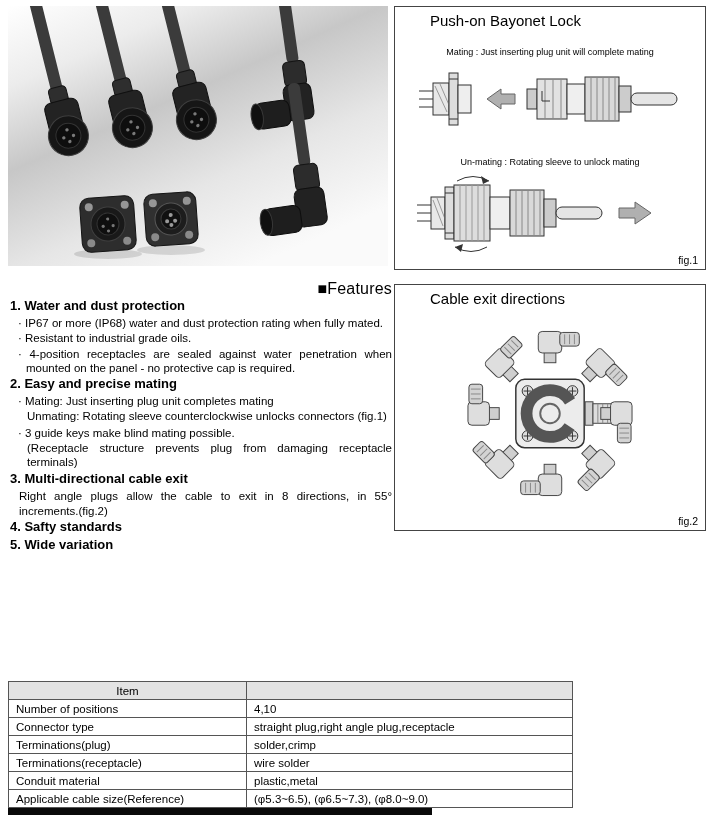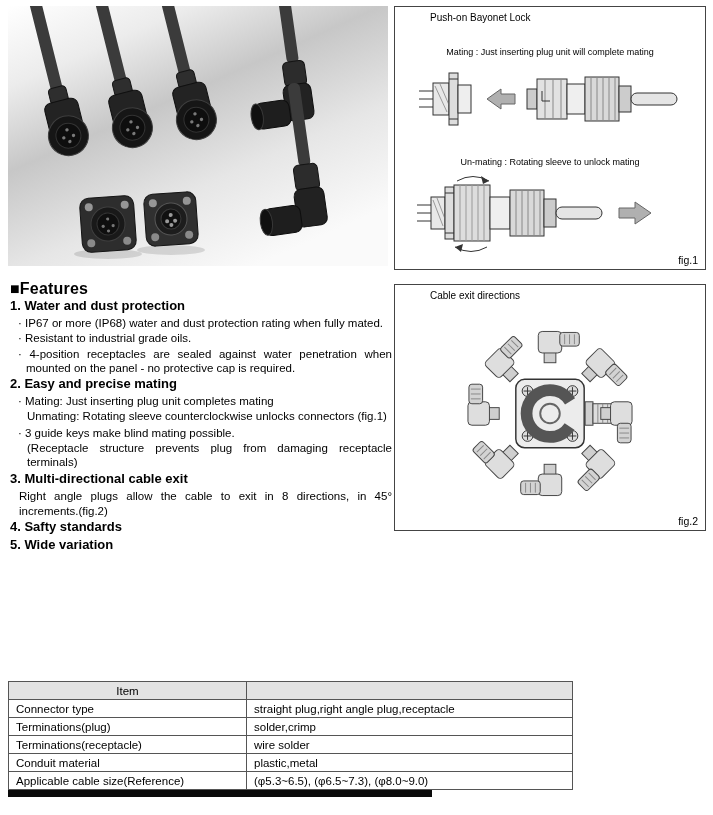--- a/index.html
+++ b/index.html
@@ -11,32 +11,32 @@
   }
   .page { position:absolute; left:0; top:0; width:713px; height:815px; background:#fff; }
 
   
   .photo { position:absolute; left:8px; top:6px; width:380px; height:260px; }
 
   
   .figbox { position:absolute; border:1px solid #444; background:#fff; }
   .fig1 { left:394px; top:6px; width:312px; height:264px; }
   .fig2 { left:394px; top:284px; width:312px; height:247px; }
-  .fig-title { position:absolute; top:5px; left:7px; font-size:10px;padding-left:28px; }
+  .fig-title { position:absolute; top:5px; left:7px; font-size:15px;padding-left:28px; }
   .fig-caption { position:absolute; left:0; width:100%; text-align:center; font-size:9px; }
   .cap1 { top:40px; }
   .cap2 { top:150px; }
   .fig-label { position:absolute; right:7px; bottom:3px; font-size:10.5px; }
   .diag1 { position:absolute; left:8px; top:54px; }
   .diag2 { position:absolute; left:8px; top:164px; }
   .diag3 { position:absolute; left:5px; top:24px; }
 
   
   .features { position:absolute; left:10px; top:280px; width:382px; }
-  .feat-heading { font-size:16px; font-weight:bold; letter-spacing:0.2px; }
+  .feat-heading { font-size:16px; font-weight:normal; letter-spacing:0.2px;text-align:right; }
   .sec-title { font-size:13px; font-weight:bold; margin-bottom:3px; }
   .bullet { font-size:11.5px; line-height:1.24; padding-left:16px; text-indent:-8px;
             text-align:justify; margin:1px 0; }
   .cont { font-size:11.5px; line-height:1.24; padding-left:17px; text-align:justify; margin:0 0 2px 0; }
   .body-text { font-size:11.5px; line-height:1.3; padding-left:9px; text-align:justify; margin-top:1px; }
 
   
   .spec-wrap { position:absolute; left:8px; top:681px; width:565px; }
   table.spec { width:100%; border-collapse:collapse; }
   table.spec th, table.spec td {
@@ -346,35 +346,39 @@
     <div class="bullet">· Resistant to industrial grade oils.</div>
     <div class="bullet">· 4-position receptacles are sealed against water penetration when mounted on the panel - no protective cap is required.</div>
 
     <div class="sec-title">2. Easy and precise mating</div>
     <div class="bullet">· Mating: Just inserting plug unit completes mating</div>
     <div class="cont">Unmating: Rotating sleeve counterclockwise unlocks connectors (fig.1)</div>
     <div class="bullet">· 3 guide keys make blind mating possible.</div>
     <div class="cont">(Receptacle structure prevents plug from damaging receptacle terminals)</div>
 
     <div class="sec-title">3. Multi-directional cable exit</div>
-    <div class="body-text">Right angle plugs allow the cable to exit in 8 directions, in 45° increments.(fig.2)</div>
+    <div class="body-text">Right angle plugs allow the cable to exit in 8 directions, in 55° increments.(fig.2)</div>
 
     <div class="sec-title">4. Safty standards</div>
 
     <div class="sec-title">5. Wide variation</div>
   </div>
 
   <div class="spec-wrap">
     <table class="spec">
       <tbody>
           <tr>
         <th class="item-col">Item</th>
         <th></th>
       </tr>
       <tr>
+        <td class="item-col">Number of positions</td>
+        <td>4,10</td>
+      </tr>
+      <tr>
         <td class="item-col">Connector type</td>
         <td>straight plug,right angle plug,receptacle</td>
       </tr>
       <tr>
         <td class="item-col">Terminations(plug)</td>
         <td>solder,crimp</td>
       </tr>
       <tr>
         <td class="item-col">Terminations(receptacle)</td>
         <td>wire solder</td>

